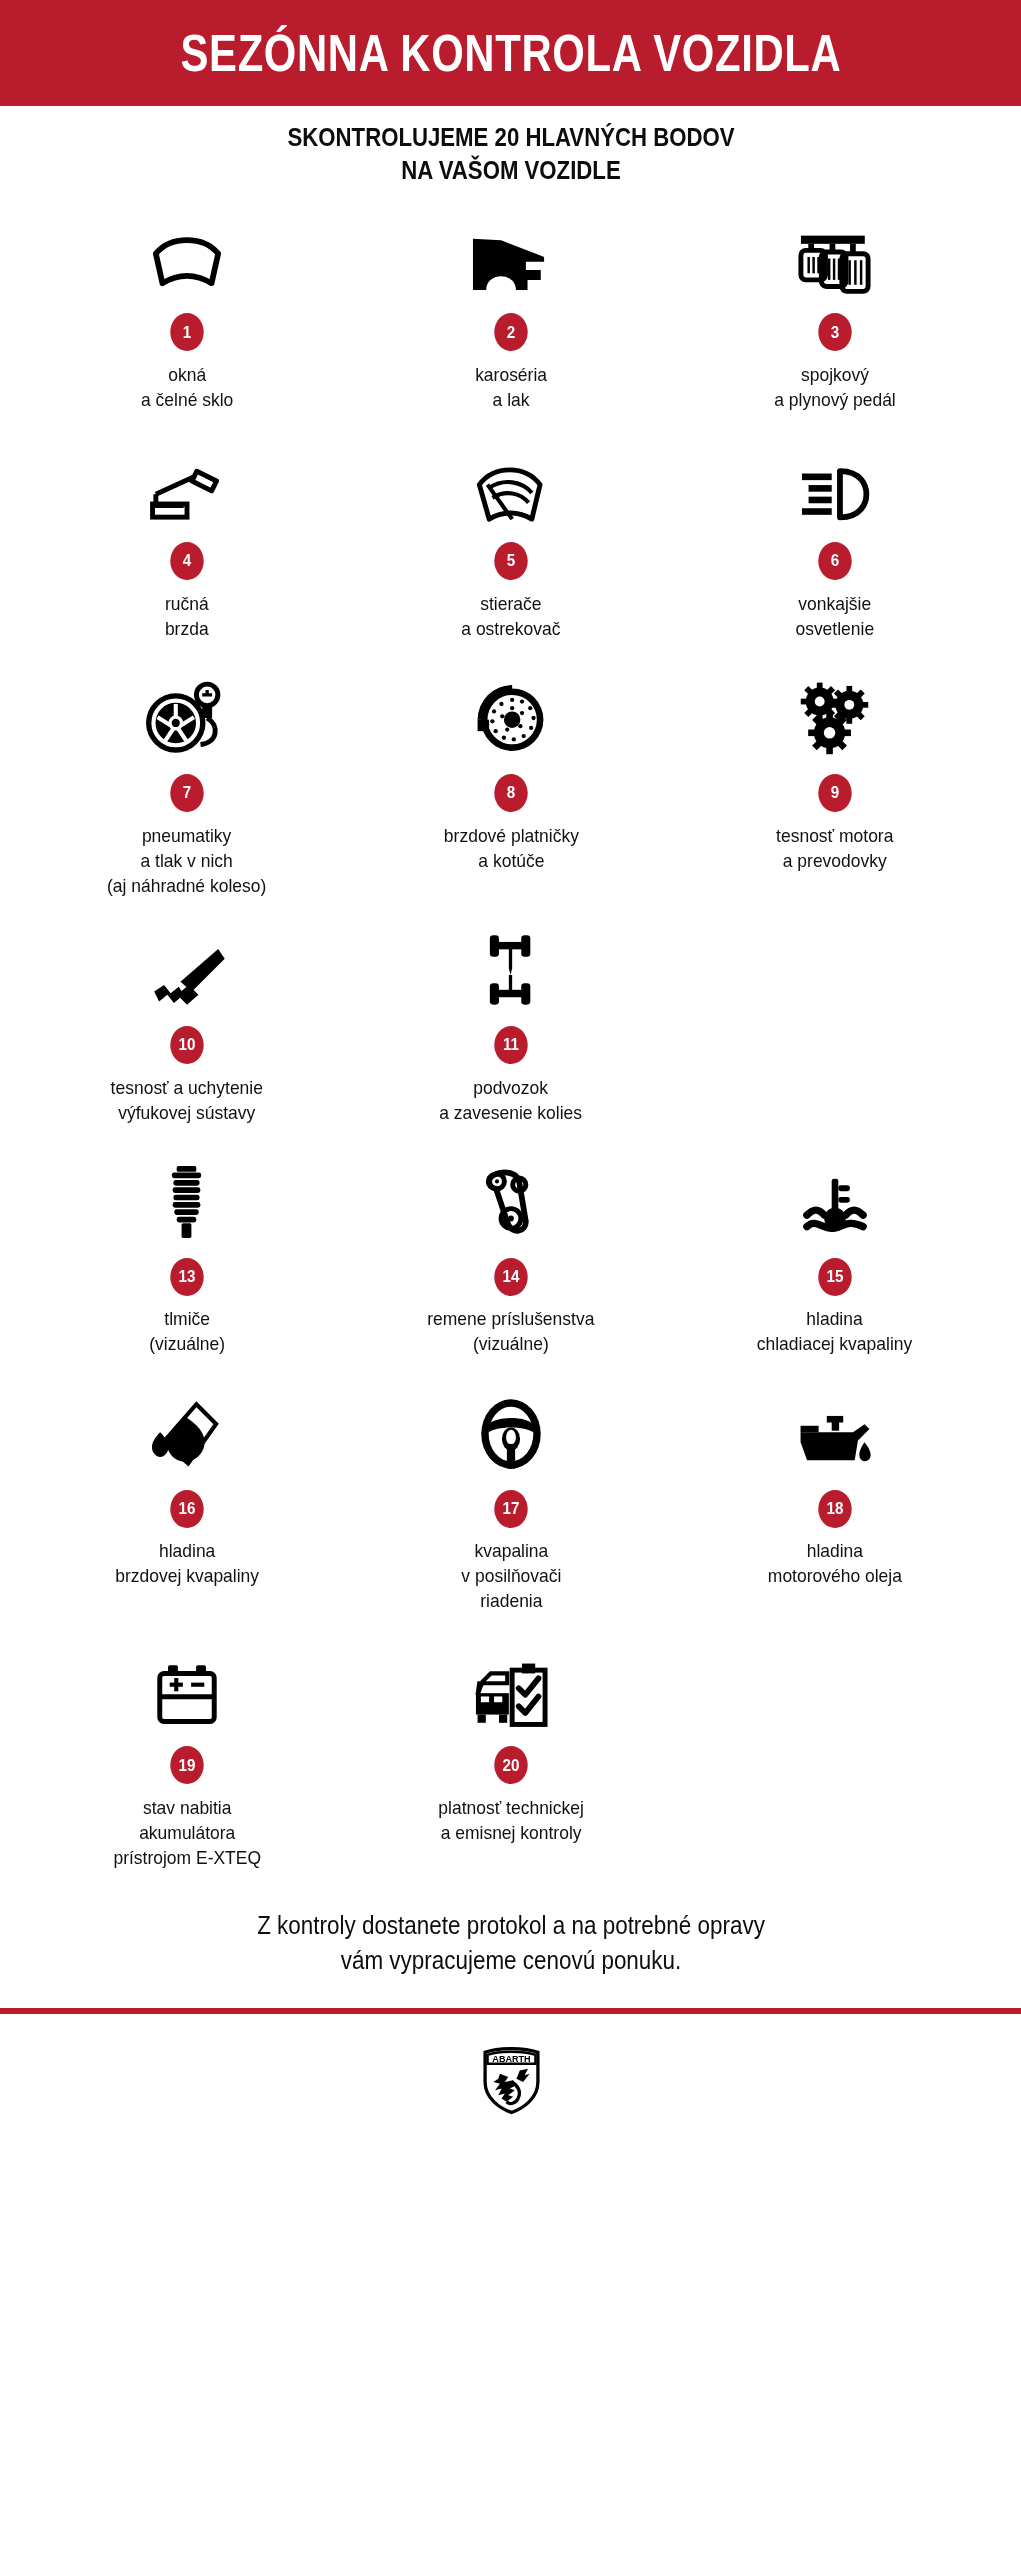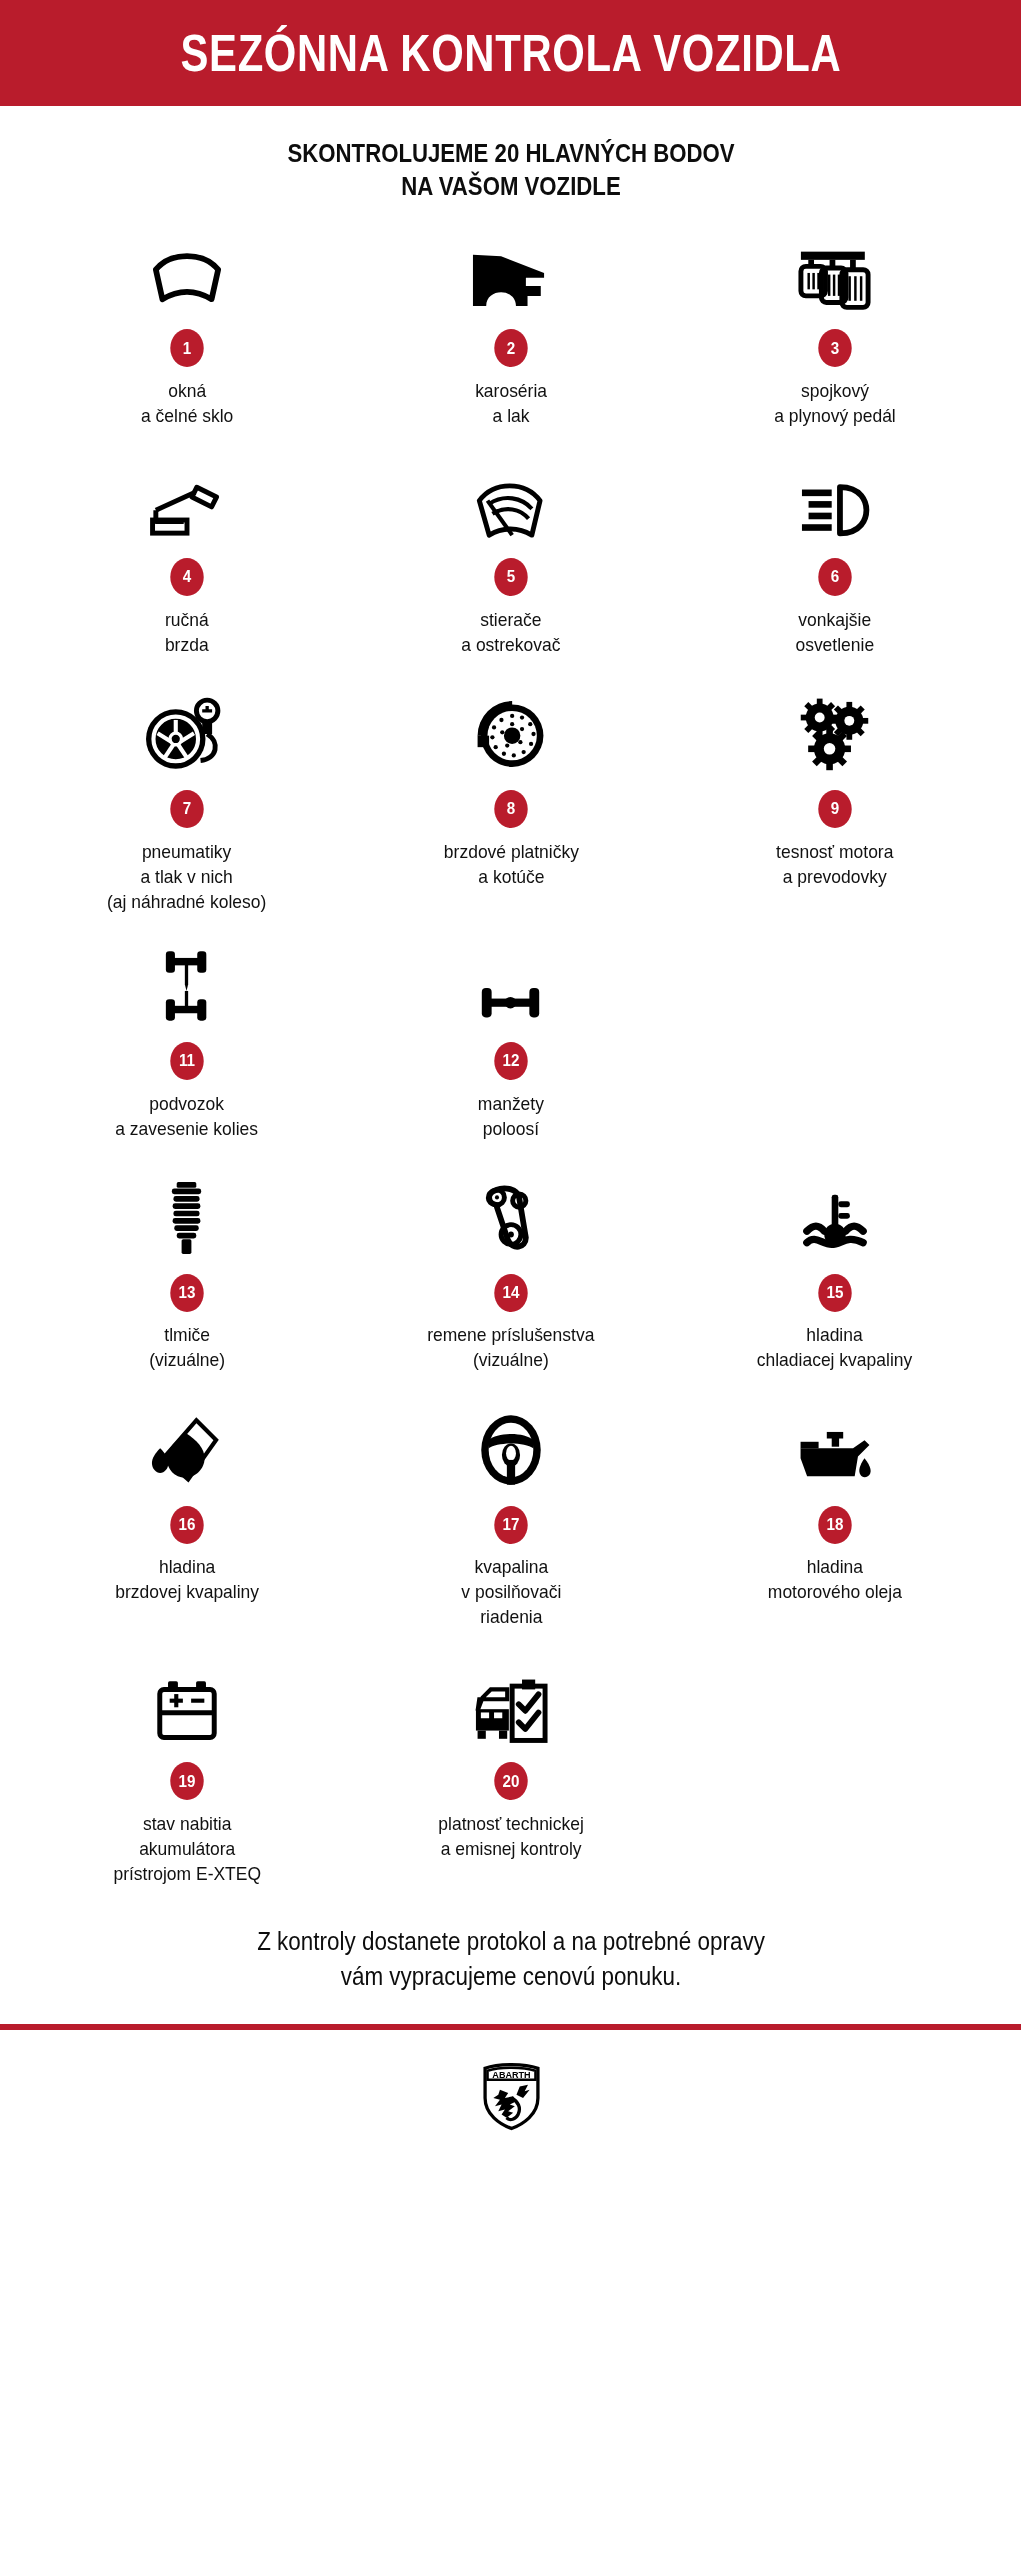--- a/index.html
+++ b/index.html
@@ -25,21 +25,21 @@
     font-weight: bold;
     letter-spacing: 0.8px;
     transform: scaleX(0.82);
     transform-origin: center center;
     white-space: nowrap;
     line-height: 1;
   }
 
   
   .subtitle-wrap {
-    padding-top: 31px;
+    padding-top: 15px;
     text-align: center;
   }
   .subtitle-line {
     color: #0d0d0d;
     font-size: 25.5px;
     font-weight: bold;
     line-height: 1.28;
     transform: scaleX(0.87);
     white-space: nowrap;
   }
@@ -375,20 +375,36 @@
       <div class="caption">
         <div>tesnosť motora</div>
         <div>a prevodovky</div>
       </div>
     </div>
 
   </div>
 
   <div class="row r4">
 
+    <div class="cell">
+      <div class="icon-box">
+        <svg width="82" height="64" viewBox="0 0 100 78">
+          <g fill="#000">
+            <path d="M88 6 L96 18 L56 58 L42 46 Z"></path>
+            <path d="M52 50 L64 62 L50 74 L38 62 Z"></path>
+            <path d="M10 58 L22 50 L30 60 L40 52 L46 62 L34 72 L26 62 L16 70 Z"></path>
+          </g>
+        </svg>
+      </div>
+      <div class="badge">10</div>
+      <div class="caption">
+        <div>tesnosť a uchytenie</div>
+        <div>výfukovej sústavy</div>
+      </div>
+    </div>
 
     <div class="cell">
       <div class="icon-box">
         <svg width="71" height="76" viewBox="0 0 86 92">
           <g fill="#000">
             <rect x="18" y="4" width="11" height="26" rx="4"></rect>
             <rect x="56" y="4" width="11" height="26" rx="4"></rect>
             <rect x="25" y="12" width="36" height="9"></rect>
             <path d="M41 20 L45 20 L45 44 L43 52 L41 44 Z"></path>
             <path d="M41 52 L45 52 L45 74 L41 74 Z"></path>
@@ -398,37 +414,20 @@
           </g>
         </svg>
       </div>
       <div class="badge">11</div>
       <div class="caption">
         <div>podvozok</div>
         <div>a zavesenie kolies</div>
       </div>
     </div>
 
-    <div class="cell">
-      <div class="icon-box">
-        <svg width="71" height="41" viewBox="0 0 86 50">
-          <g fill="#000">
-            <rect x="8" y="6" width="12" height="36" rx="5"></rect>
-            <rect x="66" y="6" width="12" height="36" rx="5"></rect>
-            <rect x="16" y="19" width="54" height="10"></rect>
-            <circle cx="43" cy="24" r="7"></circle>
-          </g>
-        </svg>
-      </div>
-      <div class="badge">12</div>
-      <div class="caption">
-        <div>manžety</div>
-        <div>poloosí</div>
-      </div>
-    </div>
 
   </div>
 
   <div class="row r5">
 
     <div class="cell">
       <div class="icon-box">
         <svg width="49" height="76" viewBox="0 0 60 92">
           <g fill="#000">
             <rect x="18" y="2" width="24" height="7" rx="2"></rect>

